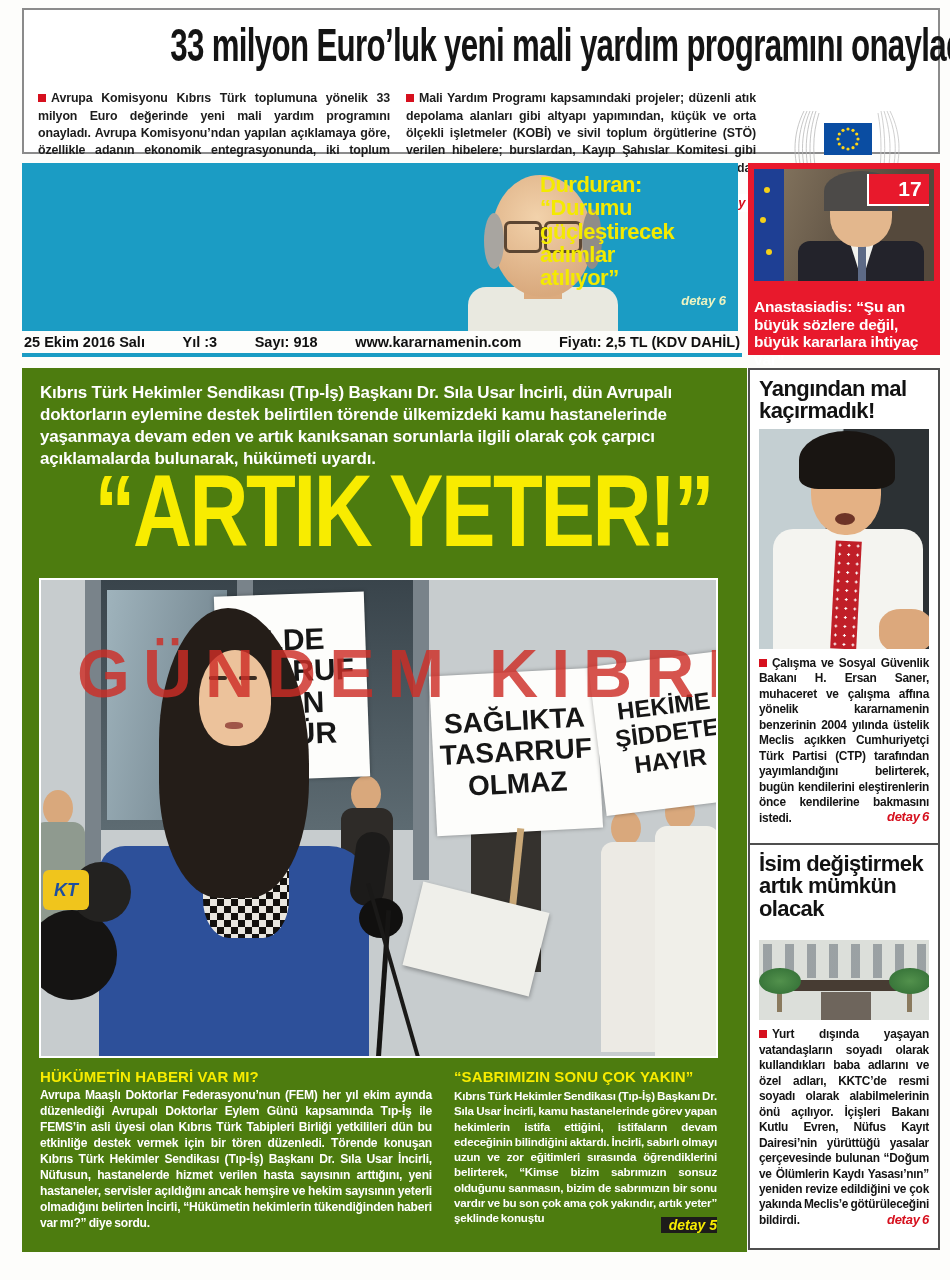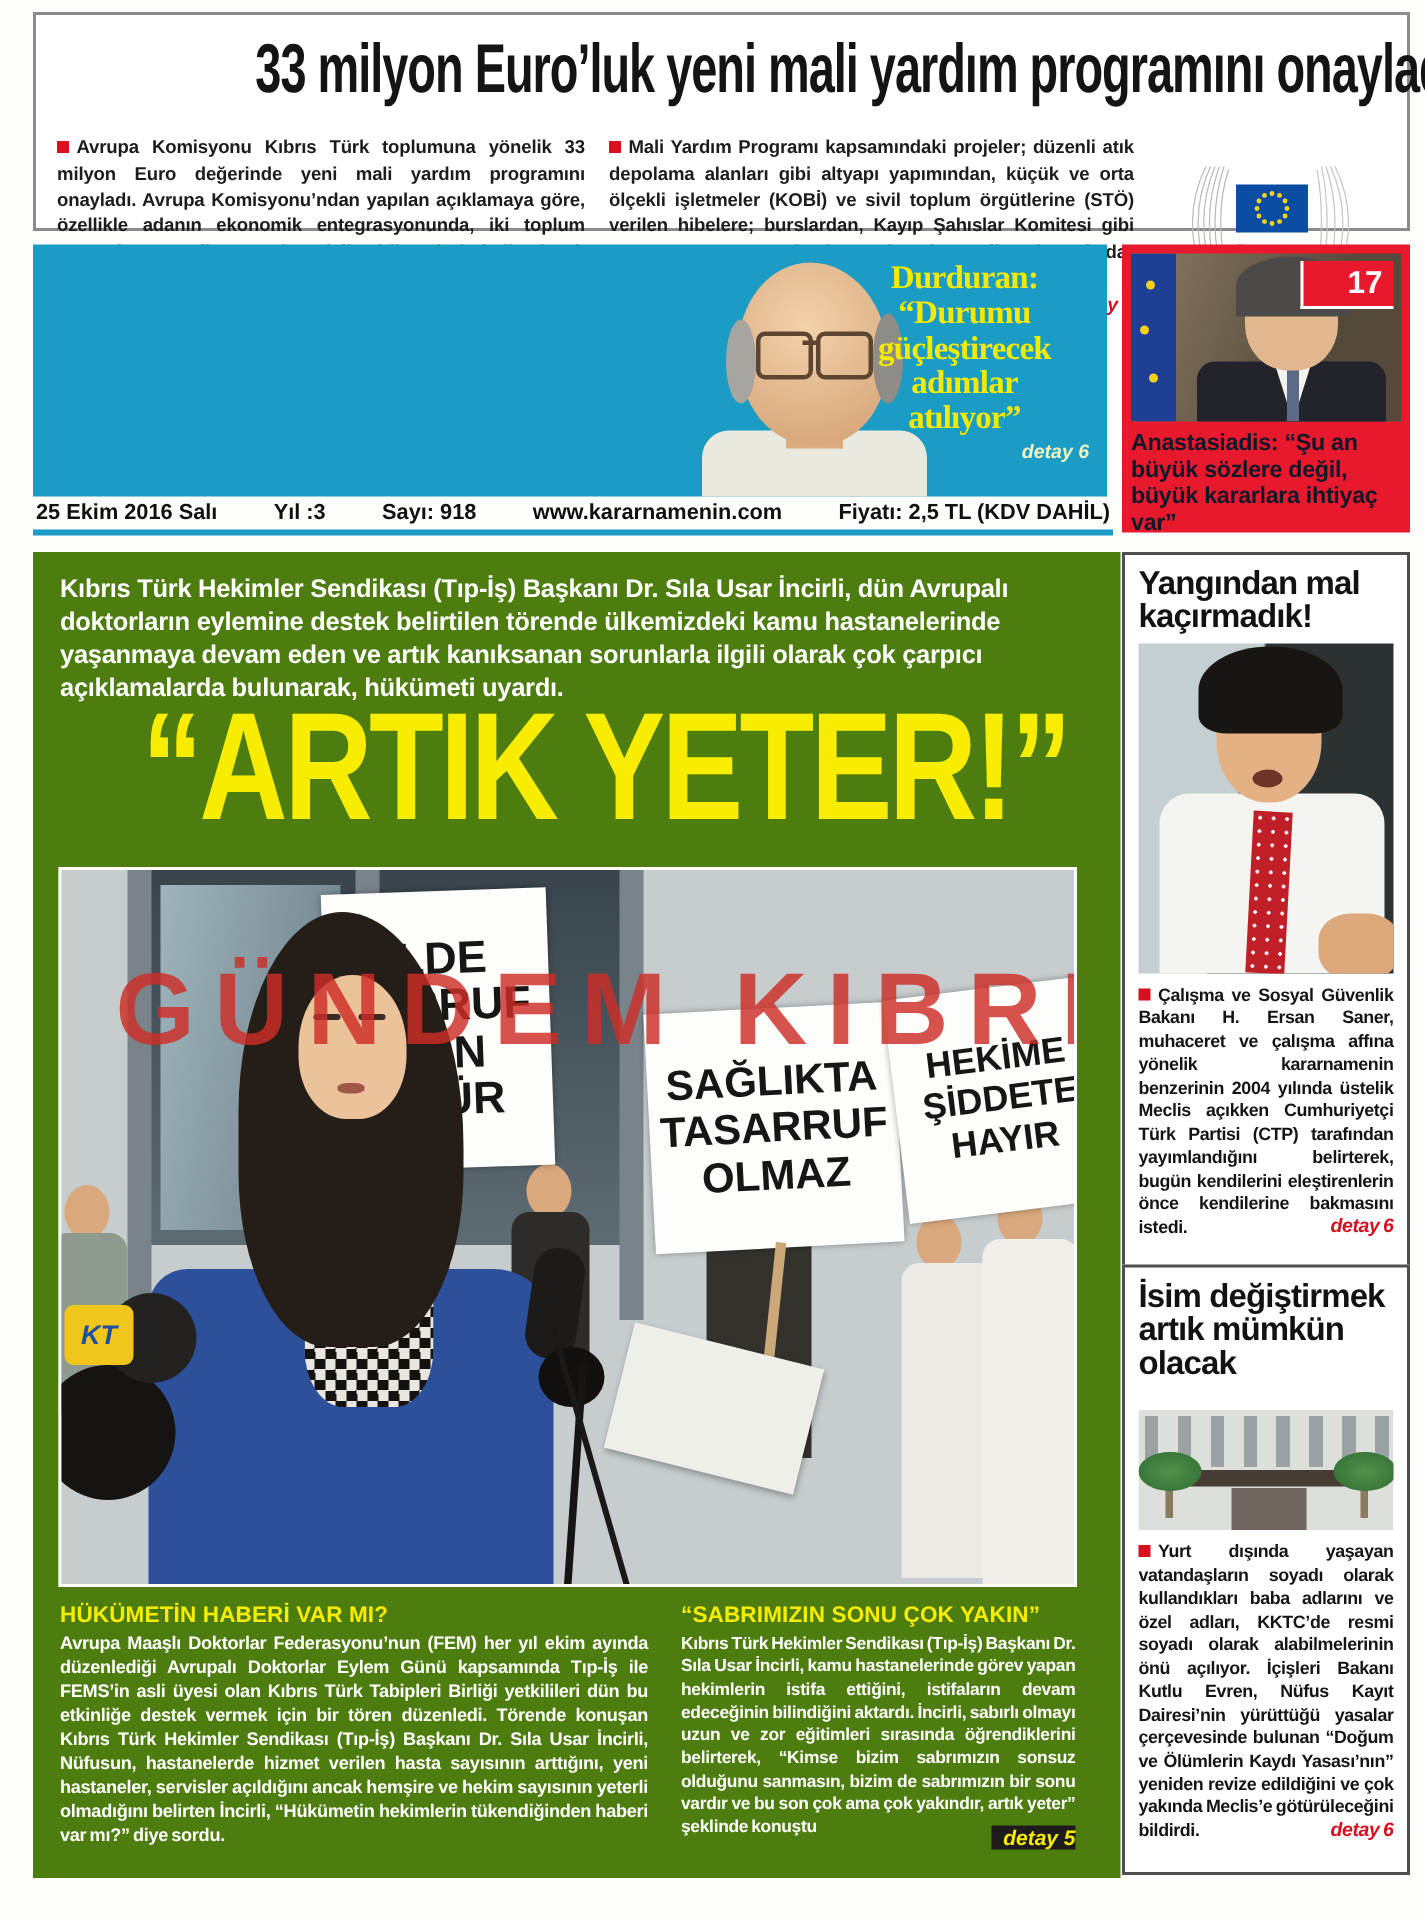--- a/index.html
+++ b/index.html
@@ -18,22 +18,22 @@
   .tcol1{width:352px;} .tcol2{width:350px;}
   .bullet{display:inline-block;width:8px;height:8px;background:#d6101e;margin-right:5px;}
   .ref-red{font-style:italic;color:#d6101e;font-weight:bold;}
   .tcol .ref-red{position:absolute;right:0;bottom:0;font-size:13px;background:#fff;padding-left:6px;}
   .ec-box{width:150px;display:flex;align-items:center;justify-content:center;padding-top:4px;}
 
   
   .masthead{left:22px;top:163px;width:716px;height:168px;background:#1b9cc4;overflow:hidden;}
   .logo{position:absolute;left:8px;top:-30px;font-size:172px;font-weight:bold;font-style:italic;
       color:#fff;-webkit-text-stroke:5px #fff;letter-spacing:-12px;line-height:1.1;}
-  .mh-quote{position:absolute;right:10px;top:10px;width:170px;text-align:center;color:#f4ea00;
-      font-weight:bold;font-size:22px;line-height:1.06;letter-spacing:-.5px;font-family:Liberation Serif, serif;}
+  .mh-quote{position:absolute;right:28px;top:10px;width:170px;text-align:left;color:#f4ea00;
+      font-weight:bold;font-size:22px;line-height:1.06;letter-spacing:-.5px;}
   .mh-ref{position:absolute;right:12px;top:130px;color:#eef3c1;font-style:italic;font-weight:bold;font-size:13px;}
   
   .dur{position:absolute;left:436px;top:6px;width:170px;height:162px;}
   .dur-head{position:absolute;left:34px;top:6px;width:100px;height:122px;border-radius:48% 52% 46% 50%;
       background:radial-gradient(circle at 45% 35%,#f2d2ab,#d9a97d 80%);}
   .dur-hairL{position:absolute;left:26px;top:44px;width:20px;height:56px;border-radius:50%;background:#a8a5a0;}
   .dur-hairR{position:absolute;left:124px;top:40px;width:20px;height:60px;border-radius:50%;background:#8f8c88;}
   .dur-glassL,.dur-glassR{position:absolute;top:52px;width:32px;height:26px;border:3px solid #5c4632;border-radius:6px;}
   .dur-glassL{left:46px;} .dur-glassR{left:86px;}
   .dur-bridge{position:absolute;left:77px;top:58px;width:10px;height:3px;background:#5c4632;}
@@ -52,21 +52,21 @@
   .eu-strip{position:absolute;left:0;top:0;width:30px;height:112px;background:#1e3f94;}
   .eu-star{position:absolute;width:6px;height:6px;border-radius:50%;background:#f5d019;}
   .an-hair{position:absolute;left:70px;top:2px;width:74px;height:40px;border-radius:50% 50% 0 0;background:#4c4a48;}
   .an-face{position:absolute;left:76px;top:12px;width:62px;height:66px;border-radius:46%;background:#e3b78d;}
   .an-suit{position:absolute;left:44px;top:72px;width:126px;height:44px;border-radius:12px 12px 0 0;background:#23232b;}
   .an-shirt{position:absolute;left:96px;top:74px;width:24px;height:38px;background:#f2f2ee;clip-path:polygon(0 0,100% 0,50% 100%);}
   .an-tie{position:absolute;left:104px;top:76px;width:8px;height:36px;background:#5d6a86;}
   .promo-num{position:absolute;top:5px;right:5px;width:38px;height:30px;background:#e8192c;color:#fff;
       font-weight:bold;font-size:21px;display:flex;align-items:center;justify-content:center;
       border-left:2px solid #fff;border-bottom:2px solid #fff;padding-left:22px;}
-  .promo-caption{margin-top:6px;color:#0f172a;font-weight:bold;font-size:15.5px;line-height:1.14;letter-spacing:-.2px;}
+  .promo-caption{margin-top:17px;color:#ffffff;font-weight:bold;font-size:15.5px;line-height:1.14;letter-spacing:-.2px;}
 
   
   .main{left:22px;top:368px;width:713px;height:884px;background:#4d7c0f;overflow:hidden;padding-left:12px;}
   .intro{position:absolute;left:18px;top:14px;width:678px;color:#fff;font-weight:bold;font-size:17px;
       line-height:1.3;letter-spacing:-.2px;}
   .big-headline{position:absolute;left:0;top:92px;width:100%;text-align:center;color:#f8ec00;
       font-weight:bold;font-size:102px;white-space:nowrap;letter-spacing:-3px;transform:scaleX(.8);line-height:1;}
   .mphoto{position:absolute;left:17px;top:210px;width:675px;height:476px;border:2px solid #fff;
       background:#c7ccce;overflow:hidden;}
   .ph-int{position:absolute;left:50px;top:0;width:330px;height:250px;background:linear-gradient(#39444b,#5d6b72);}

